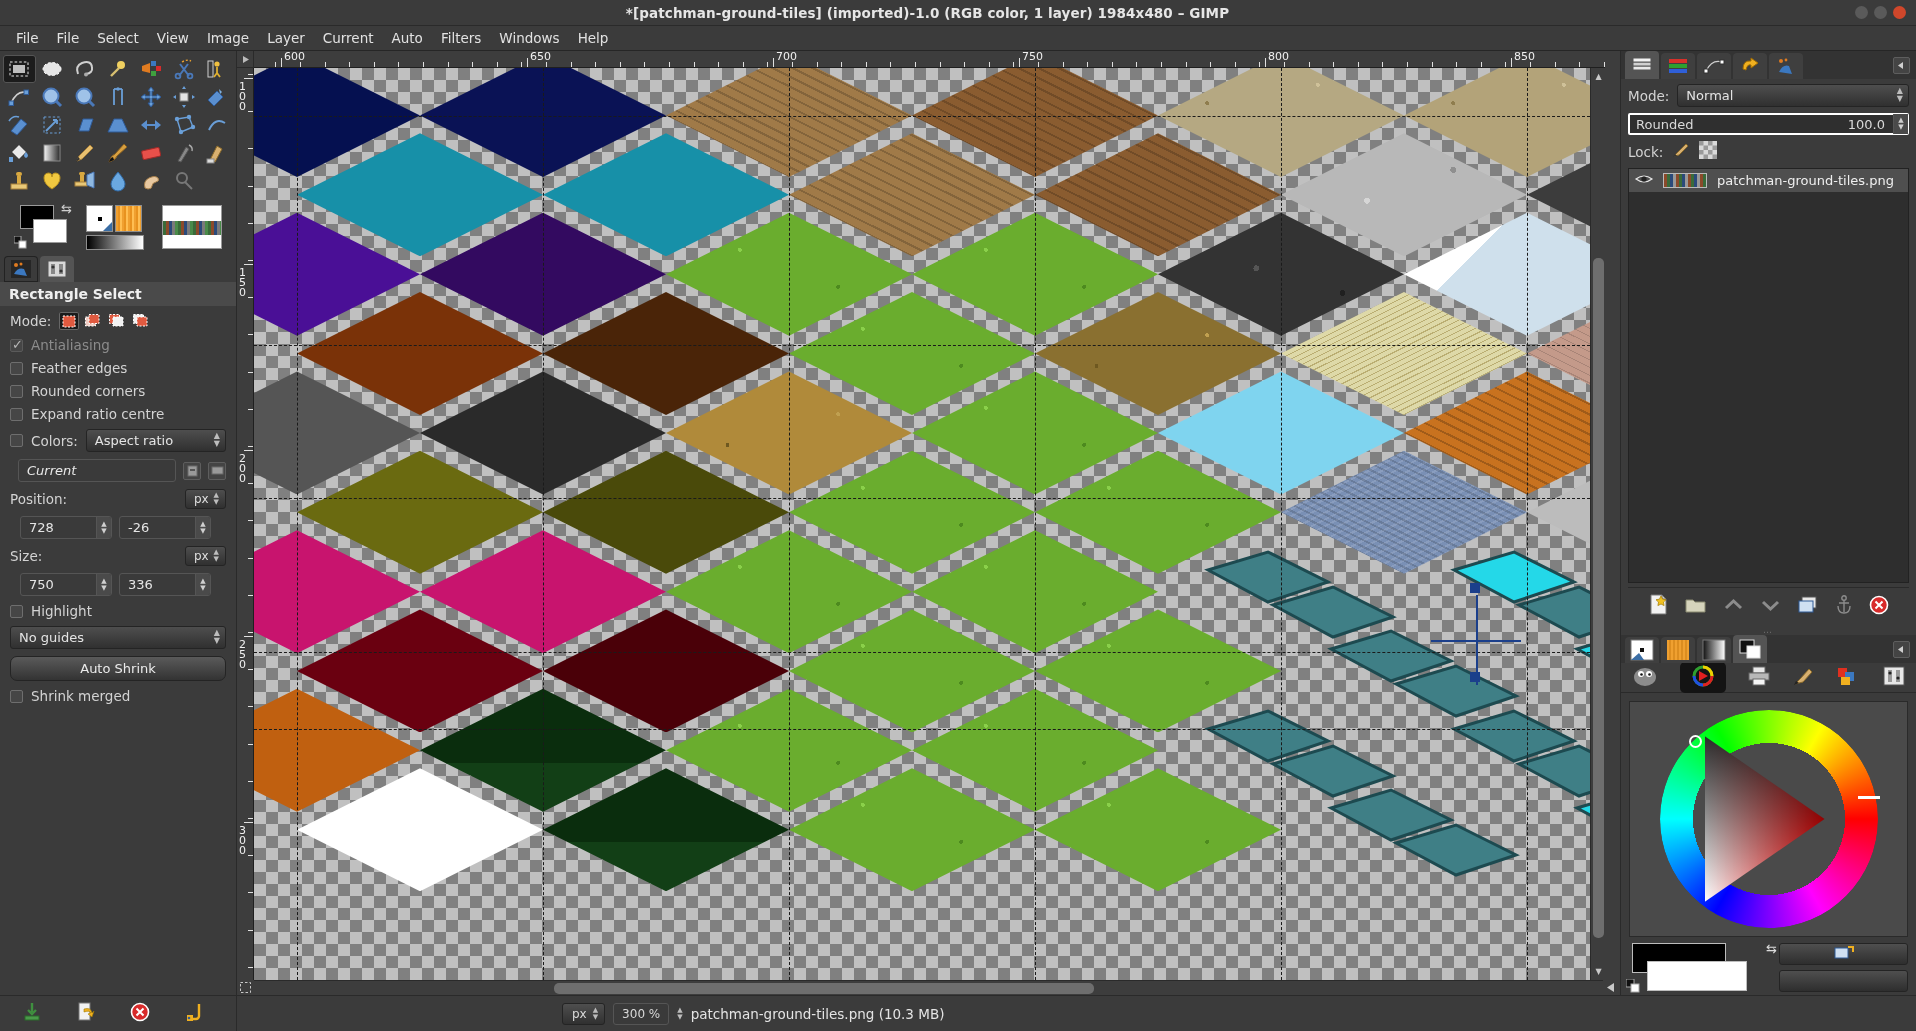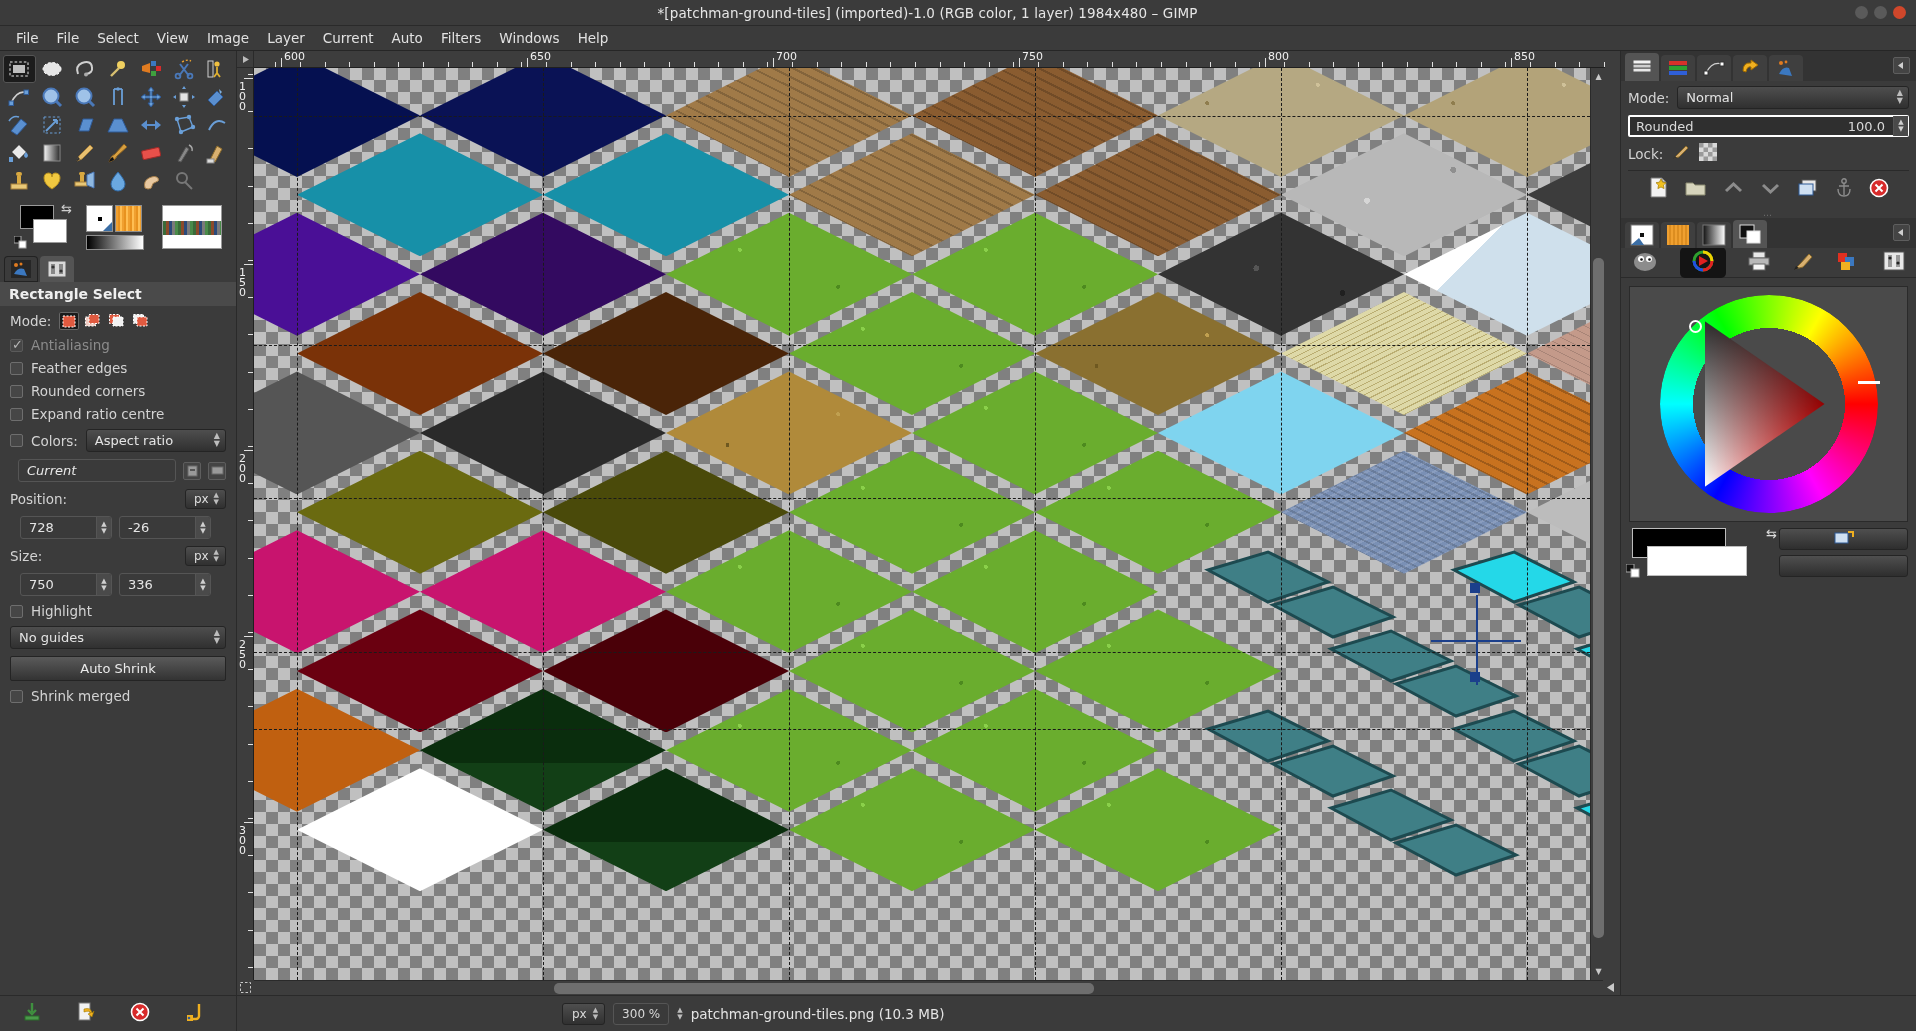--- a/index.html
+++ b/index.html
@@ -11,20 +11,21 @@
     color: #d9d9d9;
     overflow: hidden;
   }
   #app { position: relative; width: 1916px; height: 1031px; display: flex; flex-direction: column; }
 
   
   .titlebar {
     height: 26px; background: #3b3b3b; color: #e6e6e6;
     display: flex; align-items: center; flex: 0 0 26px;
     border-bottom: 1px solid #2a2a2a;
+    font-weight: bold;
   }
   .titlebar .title { flex: 1; text-align: center; font-size: 13.5px; letter-spacing: .1px; }
   .wbtns { display: flex; gap: 6px; padding-right: 10px; }
   .wbtn { width: 13px; height: 13px; border-radius: 50%; background: #5a5a5a; }
   .wbtn.min { background: #5a5a5a; }
   .wbtn.max { background: #5a5a5a; }
   .wbtn.close { background: #d0472b; }
 
   
   .menubar {
@@ -102,21 +103,21 @@
   .textfield.italic { font-style: italic; }
   .spin { display: flex; align-items: stretch; background: #3a3a3a; border: 1px solid #555;
     border-radius: 3px; overflow: hidden; }
   .spin .val { padding: 3px 8px; font-size: 13px; color: #e5e5e5; flex: 1 1 auto; }
   .spin .btns { width: 15px; background: #4a4a4a; border-left: 1px solid #555;
     display: flex; flex-direction: column; align-items: center; justify-content: center; font-size: 7px; color: #cfcfcf; line-height: 7px;}
   .pxbtn { background: linear-gradient(#4e4e4e,#303030); border: 1px solid #242424; border-radius: 3px;
     font-size: 12px; color: #dedede; padding: 2px 6px 2px 8px; display:flex; align-items:center; gap:5px;}
   .pxbtn .ar { display:flex; flex-direction:column; font-size:7px; line-height:7px; color:#bdbdbd;}
   .btnwide {
-    background: linear-gradient(#5a5a5a,#333); border: 1px solid #242424; border-radius: 2px;
+    background: linear-gradient(#5a5a5a,#333); border: 1px solid #242424; border-radius: 7px;
     text-align: center; color: #eaeaea; font-size: 13px; padding: 4px 0; width: 100%;
   }
   .combowide { width: 100%; }
   .smallicon { width: 18px; height: 18px; border: 1px solid #5e5e5e; border-radius: 2px;
     background:#444; display:flex;align-items:center;justify-content:center; }
 
   
   .canvaswrap { flex: 1 1 auto; display: flex; flex-direction: column; min-width: 0; background:#3b3b3b; }
   .rulerrow { display: flex; height: 17px; flex: 0 0 17px; }
   .corner-btn { width: 17px; flex: 0 0 17px; background: #3d3d3d; border-right:1px solid #2a2a2a; border-bottom:1px solid #2a2a2a;
@@ -1110,20 +1111,34 @@
                 <rect x="4.5" y="4.5" width="4.5" height="4.5" fill="#9a9a9a"></rect>
                 <rect x="13.5" y="4.5" width="4.5" height="4.5" fill="#9a9a9a"></rect>
                 <rect x="0" y="9" width="4.5" height="4.5" fill="#9a9a9a"></rect>
                 <rect x="9" y="9" width="4.5" height="4.5" fill="#9a9a9a"></rect>
                 <rect x="4.5" y="13.5" width="4.5" height="4.5" fill="#9a9a9a"></rect>
                 <rect x="13.5" y="13.5" width="4.5" height="4.5" fill="#9a9a9a"></rect>
               </svg>
           </span>
         </div>
 
+        <div class="layerlist">
+          <div class="layer">
+            <span class="eye">
+              <svg width="18" height="12" viewBox="0 0 18 12">
+                  <path d="M1 6 Q9 0 17 6 Q9 12 1 6 Z" fill="none" stroke="#e8e8e8" stroke-width="1.2"></path>
+                  <circle cx="9" cy="6" r="2.6" fill="#222"></circle>
+                </svg>
+            </span>
+            <span class="lthumb">
+                <span class="s"></span>
+              </span>
+            <span class="lname">patchman-ground-tiles.png</span>
+          </div>
+        </div>
 
         <div class="layerbtns">
           <span>
             <svg width="21" height="21" viewBox="0 0 21 21">
                 <path d="M3 1 h11 l4 4 v15 H3 Z" fill="#f2f2f2" stroke="#777"></path>
                 <path d="M14 1 v4 h4 Z" fill="#cfcfcf" stroke="#777"></path>
                 <path d="M13 2 l1.6 3.2 3.4.5-2.5 2.4.6 3.5-3.1-1.6-3.1 1.6.6-3.5L8 5.7l3.4-.5Z" fill="#f0c020" stroke="#a07a00" stroke-width=".7"></path>
               </svg>
           </span>
           <span>

